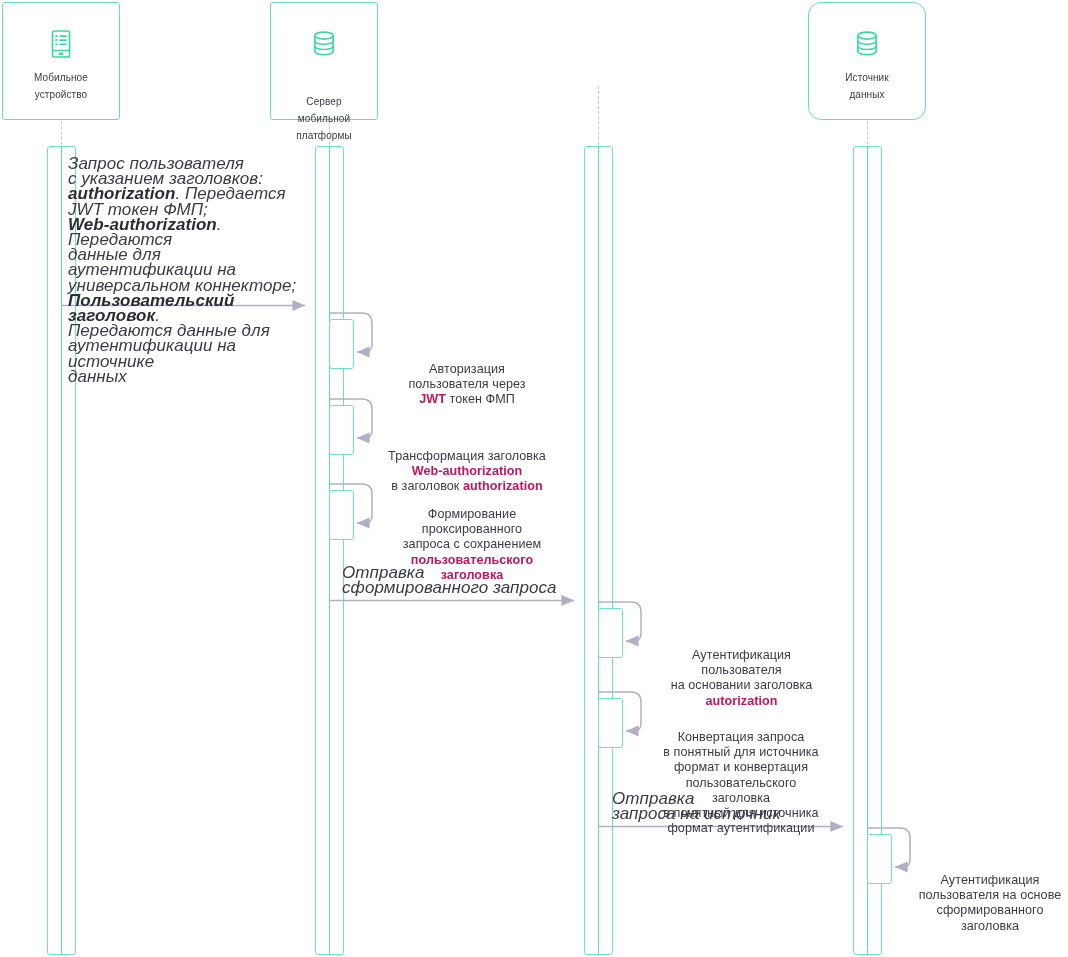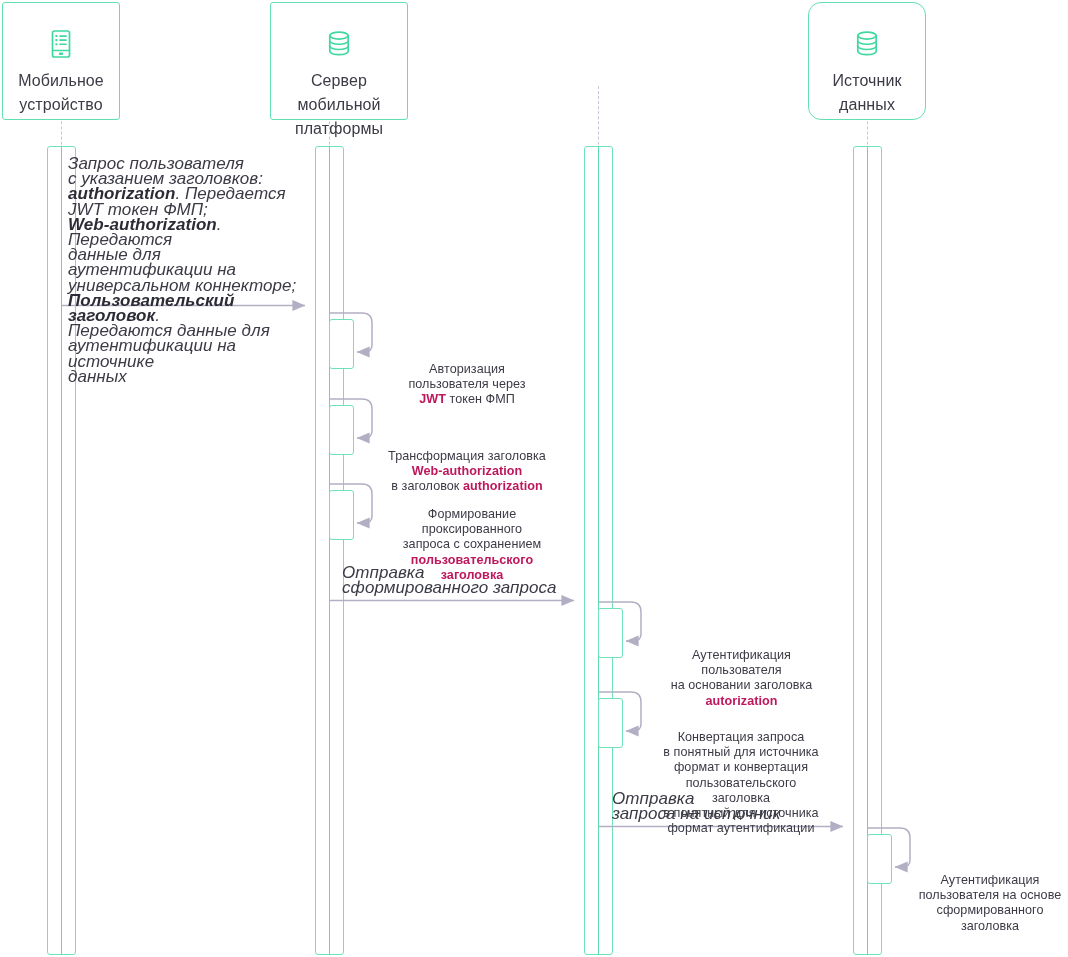--- a/index.html
+++ b/index.html
@@ -23,22 +23,22 @@
     align-items:center;
     z-index:6;
   }
   .participant .p-icon{
     margin-top:24px;
     width:34px;height:34px;
     display:block;
   }
   .participant .p-label{
     margin-top:8px;
-    font-size:16px;
-    line-height:24px;
+    font-size:10px;
+    line-height:17px;
     text-align:center;
     color:#3b3b46;
     white-space:pre-line;
     letter-spacing:0.1px;
   }
 
   
   .lifeline{
     position:absolute;
     width:0;
@@ -112,21 +112,21 @@
         <rect x="11.4" y="16.2" width="2.1" height="2.1" rx="0.5" fill="#3fd9a0"></rect>
         <rect x="15.2" y="8.2" width="7.6" height="1.7" rx="0.7" fill="#3fd9a0"></rect>
         <rect x="15.2" y="12.3" width="7.6" height="1.7" rx="0.7" fill="#3fd9a0"></rect>
         <rect x="15.2" y="16.4" width="7.6" height="1.7" rx="0.7" fill="#3fd9a0"></rect>
       </svg>
     </span>
     <span class="p-label">Мобильное
 устройство</span>
   </div>
 
-  <div class="participant" style="left:270px;top:2px;width:138px;height:118px;">
+  <div class="participant" style="left:270px;top:2px;width:108px;height:118px;gap:24px;">
     <span class="p-icon">
       <svg viewBox="0 0 34 34" width="34" height="34" fill="none">
         <ellipse cx="17" cy="8.6" rx="9.2" ry="3.5" stroke="#3fd9a0" stroke-width="1.7"></ellipse>
         <path d="M7.8 8.6v15.6c0 1.93 4.12 3.5 9.2 3.5s9.2-1.57 9.2-3.5V8.6" stroke="#3fd9a0" stroke-width="1.7"></path>
         <path d="M7.8 13.8c0 1.93 4.12 3.5 9.2 3.5s9.2-1.57 9.2-3.5" stroke="#3fd9a0" stroke-width="1.6"></path>
         <path d="M7.8 19c0 1.93 4.12 3.5 9.2 3.5s9.2-1.57 9.2-3.5" stroke="#3fd9a0" stroke-width="1.6"></path>
       </svg>
     </span>
     <span class="p-label">Сервер
 мобильной

